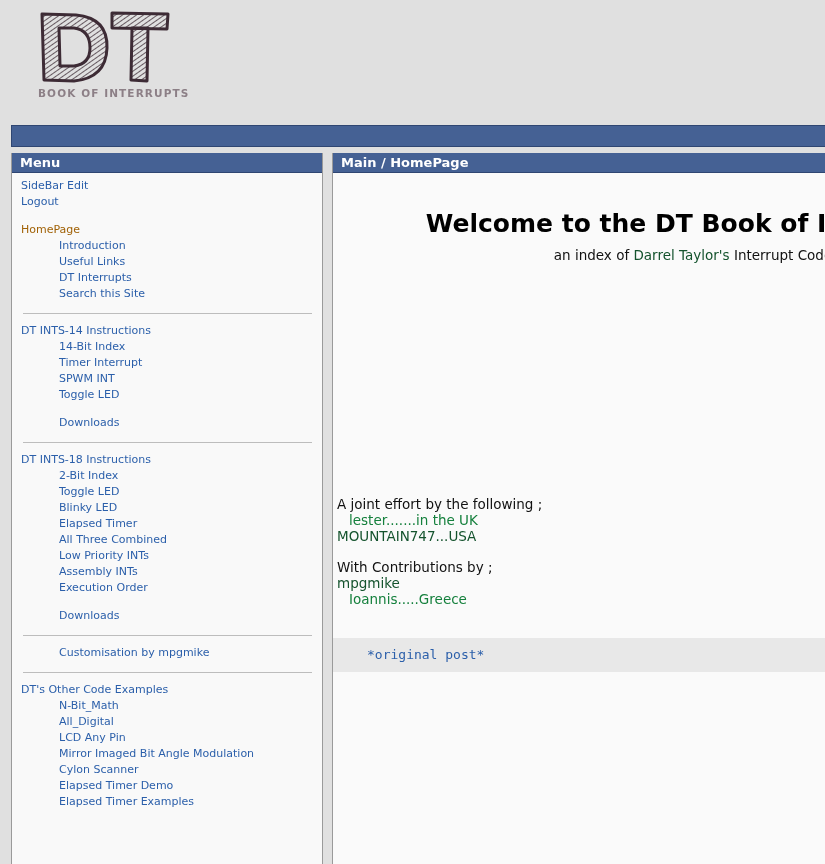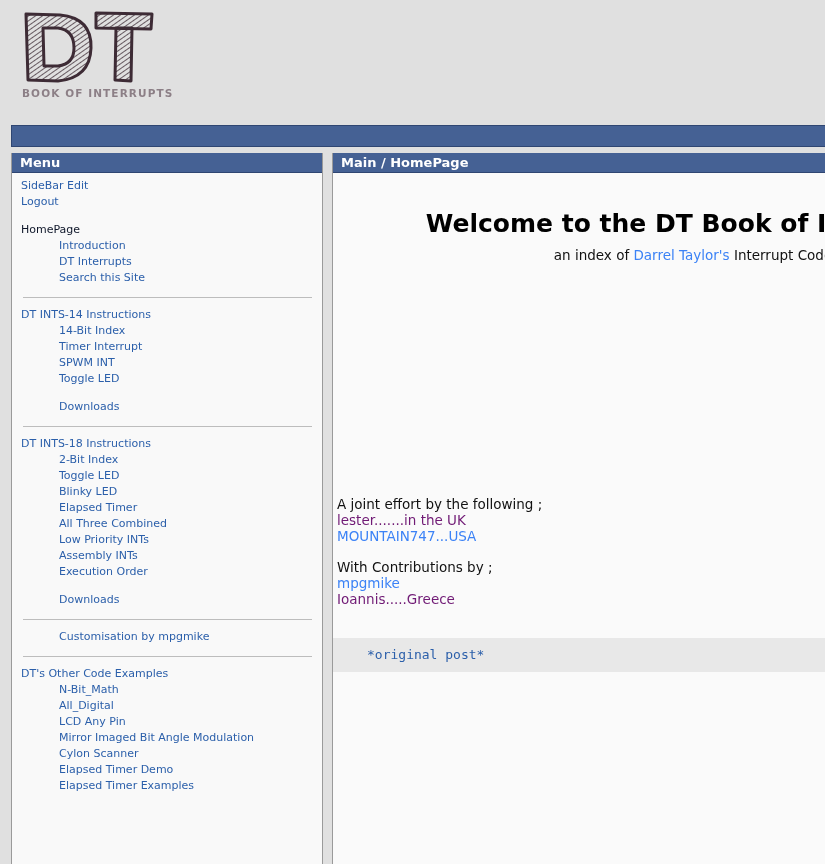--- a/index.html
+++ b/index.html
@@ -12,21 +12,21 @@
     overflow: hidden;
     background: #e0e0e0;
     font-family: "DejaVu Sans", "Liberation Sans", sans-serif;
     font-size: 13px;
     color: #111111;
   }
 
   
   #logo-header {
     height: 120px;
-    padding: 8px 0 0 18px;
+    padding: 8px 0 0 34px;
     box-sizing: border-box;
     background: #e0e0e0;
   }
   #logo-mark {
     display: block;
   }
   #logo-tagline {
     font-family: "DejaVu Sans", "Liberation Sans", sans-serif;
     font-size: 10.5px;
     font-weight: bold;
@@ -97,21 +97,21 @@
     font-size: 11px;
     line-height: 16px;
     white-space: nowrap;
   }
   .nav-link.small {
     font-size: 11px;
     line-height: 14px;
     padding-bottom: 1px;
   }
   .nav-link.visited {
-    color: #0f172a;
+    color: #a16207;
   }
   .nav-link.indent {
     padding-left: 38px;
   }
   .nav-spacer {
     height: 12px;
   }
 
   
   #panel-gutter {
@@ -148,25 +148,26 @@
     white-space: nowrap;
   }
   #welcome-subline {
     font-size: 13.5px;
     color: #111111;
     margin-top: 7px;
     line-height: 18px;
     white-space: nowrap;
   }
   .inline-link {
-    color: #3b82f6;
+    color: #14532d;
     text-decoration: none;
   }
   .inline-link.visited {
-    color: #701a75;
+    color: #15803d;
+    margin-left: 12px;
   }
 
   #credits-block {
     padding: 232px 0 0 4px;
   }
   .credit-line {
     font-size: 13.5px;
     line-height: 16px;
     color: #111111;
     white-space: nowrap;
@@ -212,20 +213,21 @@
 
   <div id="sidebar-panel">
     <div class="panel-title-bar">Menu</div>
     <div id="sidebar-body">
         <div class="nav-group">
           <a href="#" class="nav-link small">SideBar Edit</a>
           <a href="#" class="nav-link">Logout</a>
           <div class="nav-spacer"></div>
           <a href="#" class="nav-link visited">HomePage</a>
           <a href="#" class="nav-link indent">Introduction</a>
+          <a href="#" class="nav-link indent">Useful Links</a>
           <a href="#" class="nav-link indent">DT Interrupts</a>
           <a href="#" class="nav-link indent">Search this Site</a>
         </div>
         <hr class="nav-divider">
         <div class="nav-group">
           <a href="#" class="nav-link">DT INTS-14 Instructions</a>
           <a href="#" class="nav-link indent">14-Bit Index</a>
           <a href="#" class="nav-link indent">Timer Interrupt</a>
           <a href="#" class="nav-link indent">SPWM INT</a>
           <a href="#" class="nav-link indent">Toggle LED</a>

